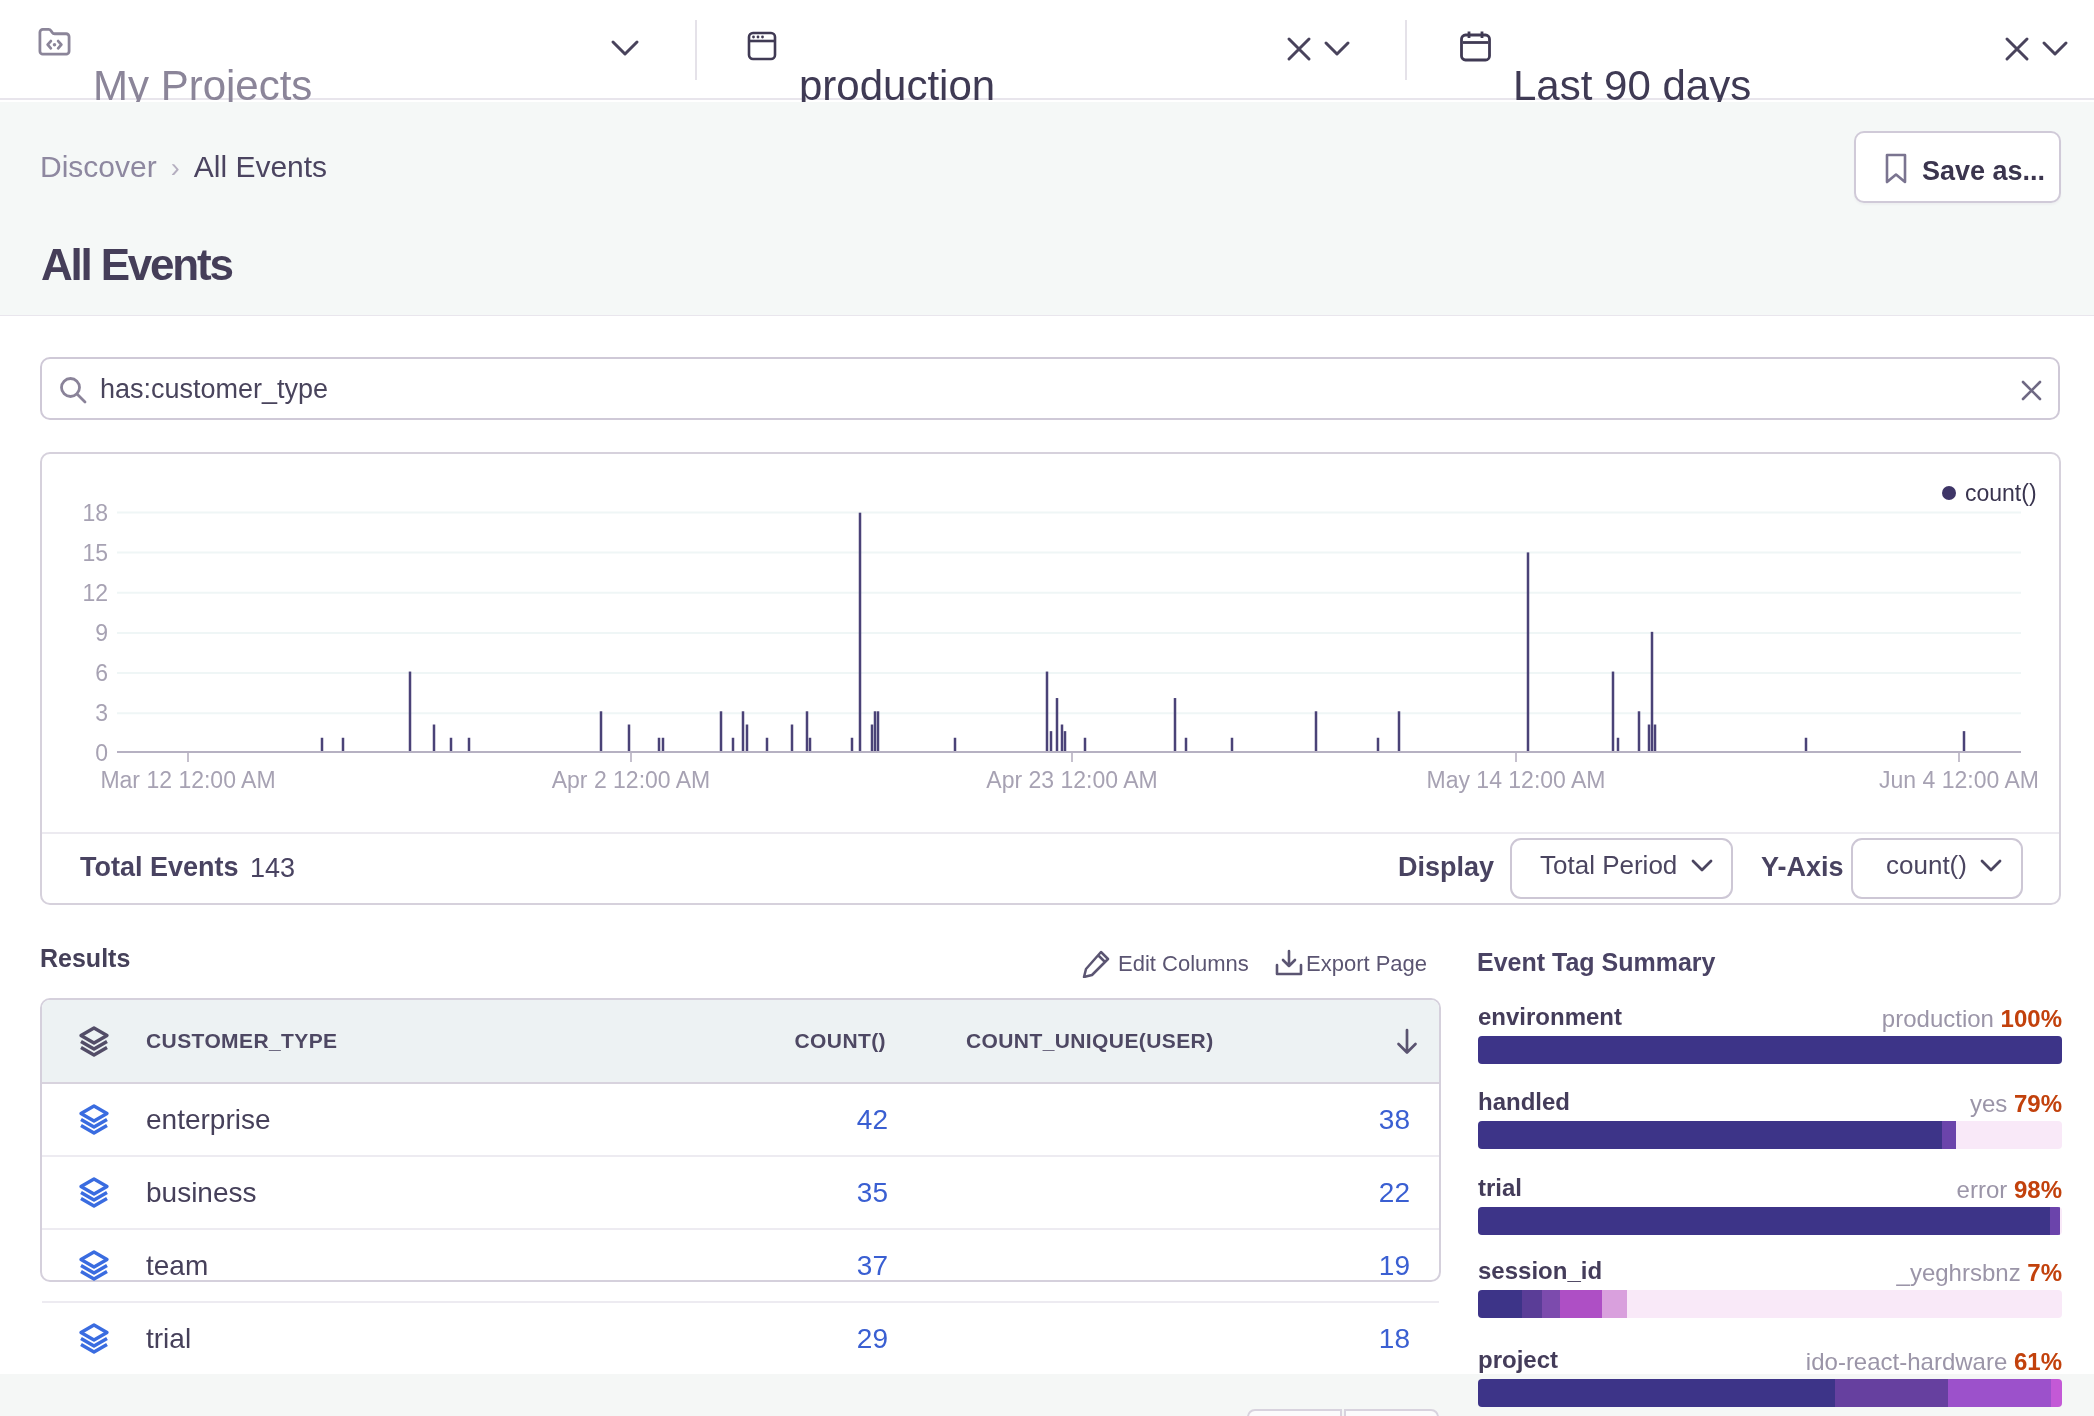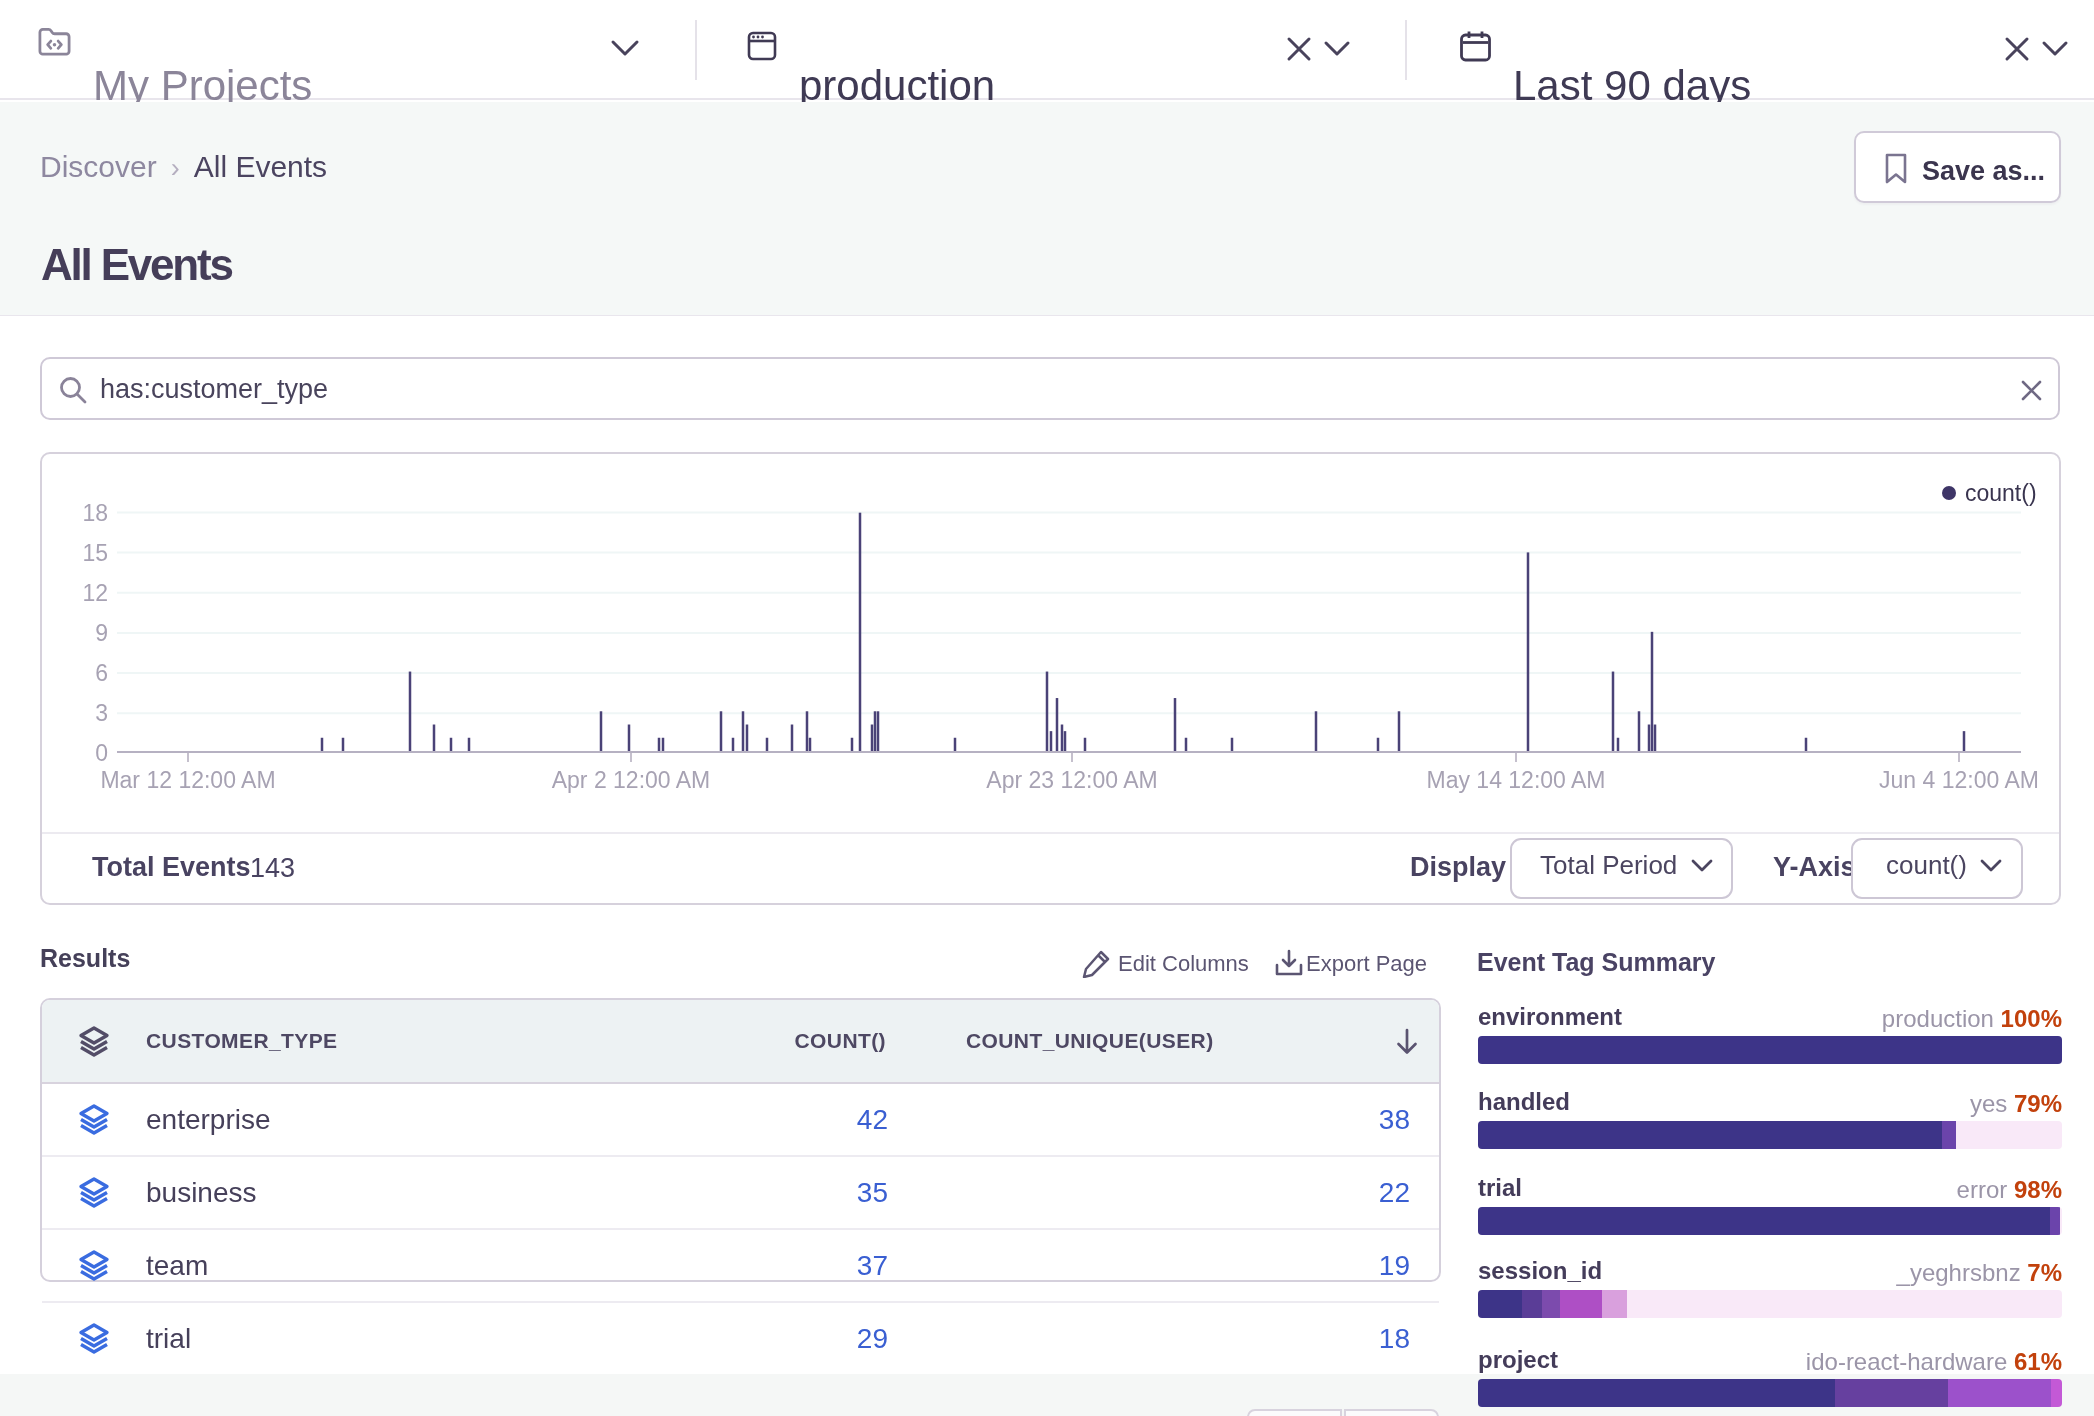--- a/index.html
+++ b/index.html
@@ -31,21 +31,21 @@
 
 #search { position:absolute; left:40px; top:357px; width:2020px; height:63px;
   background:#fff; border:2px solid #cfc9d7; border-radius:10px; }
 #search .q { position:absolute; left:58px; top:15px; font-size:27px; color:#49445c; }
 
 
 #chartpanel { position:absolute; left:40px; top:452px; width:2021px; height:453px;
   background:#fff; border:2px solid #d6d1dc; border-radius:10px; }
 #chartfoot { position:absolute; left:0px; top:378px; width:2017px; height:71px;
   border-top:2px solid #eceaf0; }
-.cf-bold { font-weight:700; color:#494361; font-size:28px;margin-left:12px; }
+.cf-bold { font-weight:700; color:#494361; font-size:28px; }
 .cf-btn { position:absolute; top:4px; height:61px; background:#fff;
   border:2px solid #cdc7d5; border-radius:11px; color:#4b4560; font-size:26px; }
 
 
 #results-h { position:absolute; left:40px; top:944px; font-size:25px; font-weight:700; color:#454059; }
 .toolbtn { position:absolute; top:951px; font-size:22px; color:#5b5572; }
 #rtable { position:absolute; left:40px; top:998px; width:1401px; height:284px;
   background:#fff; border:2px solid #d5d0dc; border-radius:10px; }
 #rthead { position:absolute; left:0; top:0; width:1397px; height:84px;
   background:#edf2f3; border-bottom:2px solid #d8d3de; border-radius:8px 8px 0 0; }

